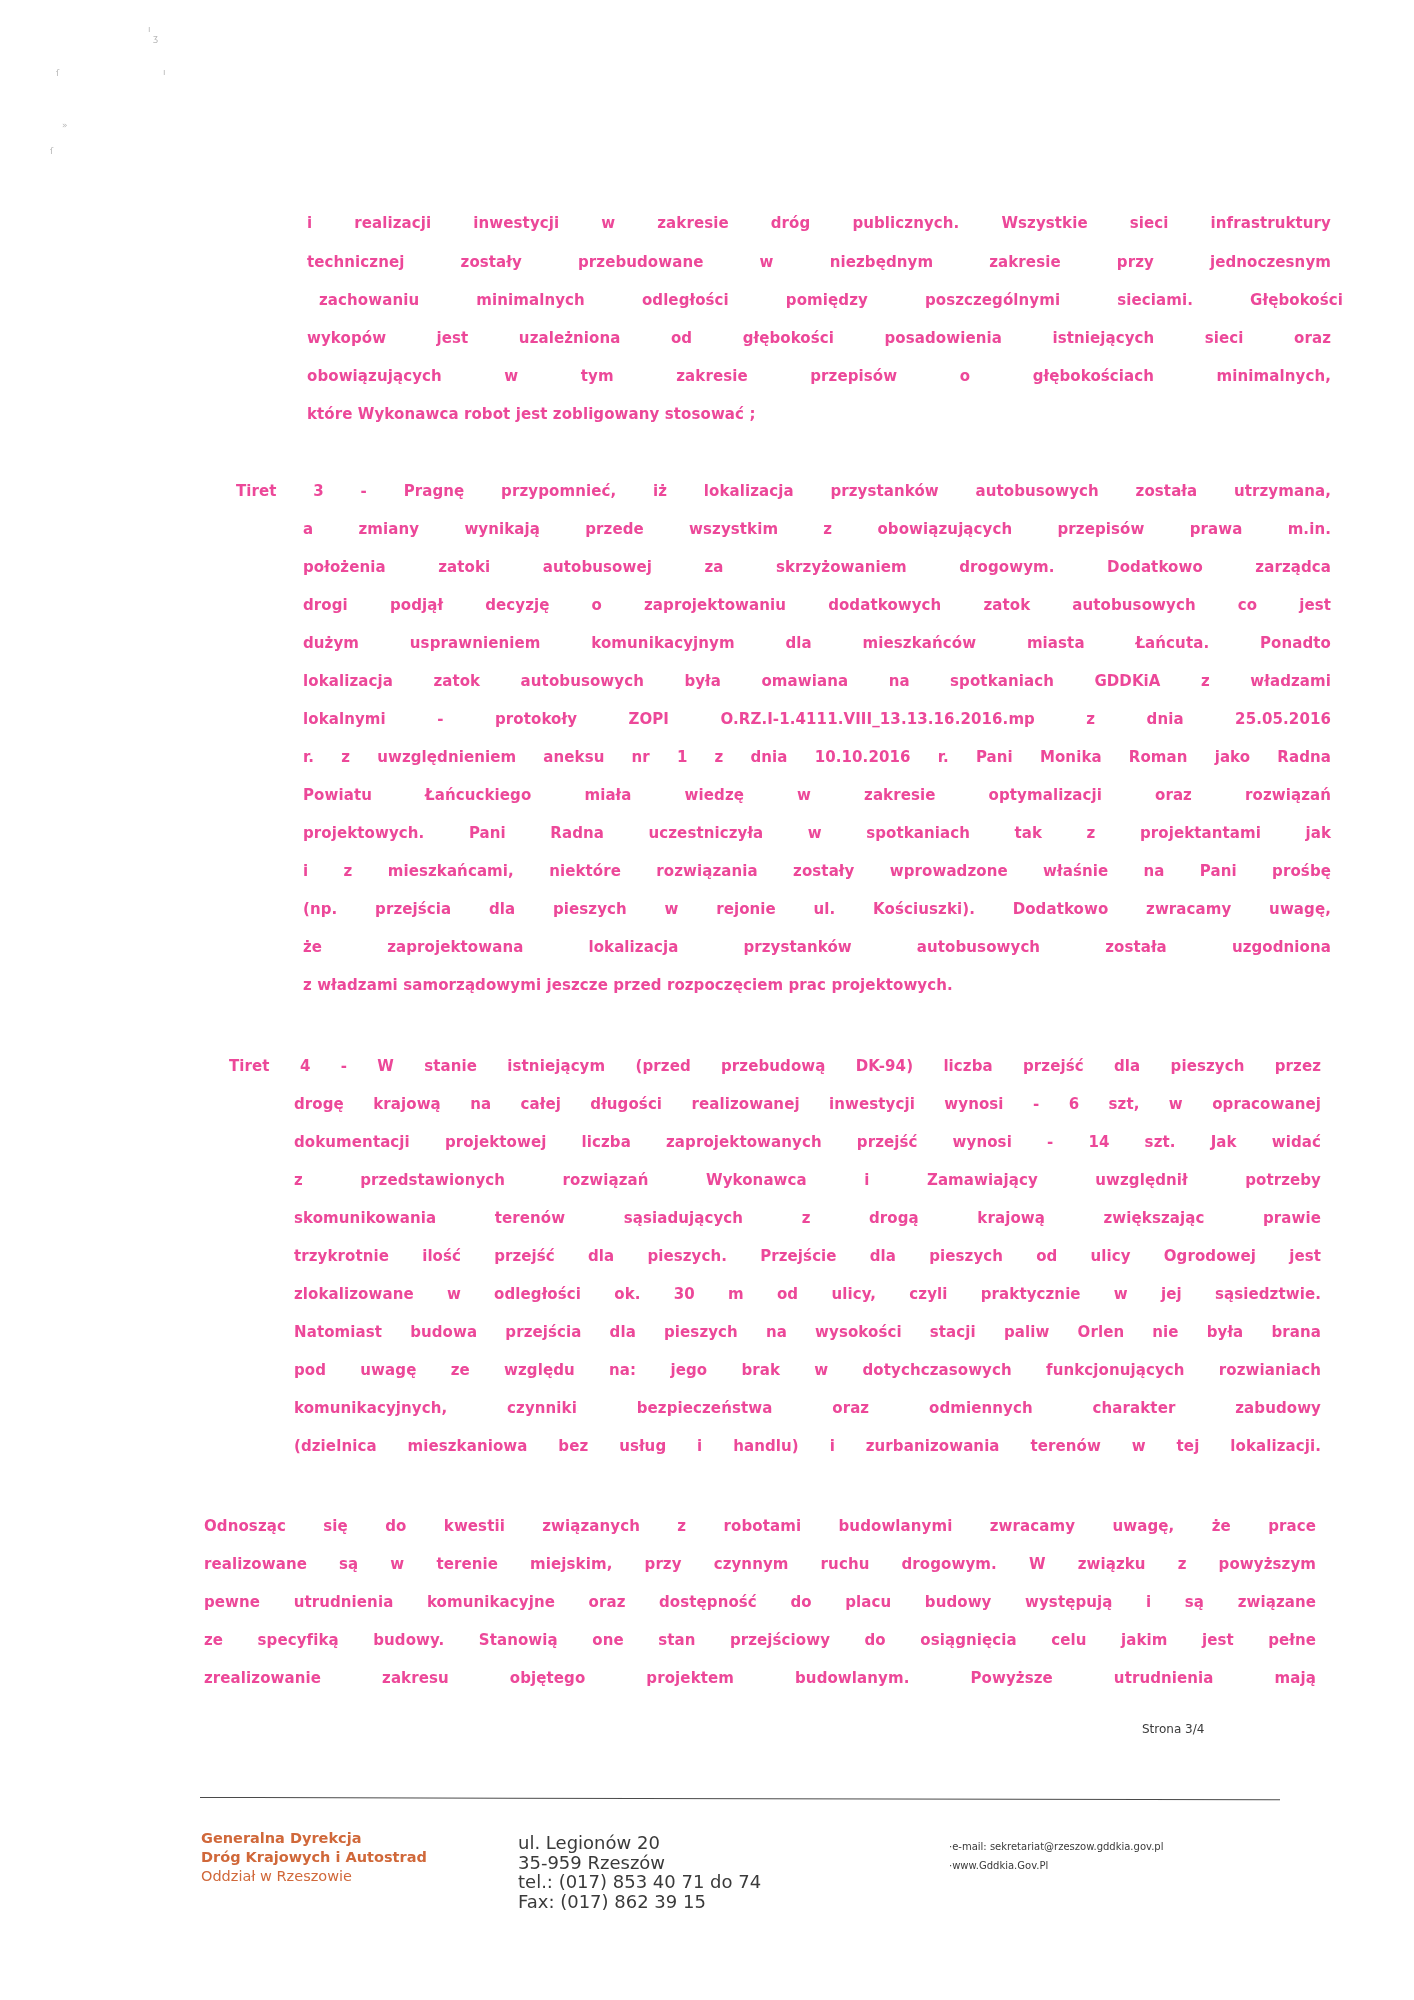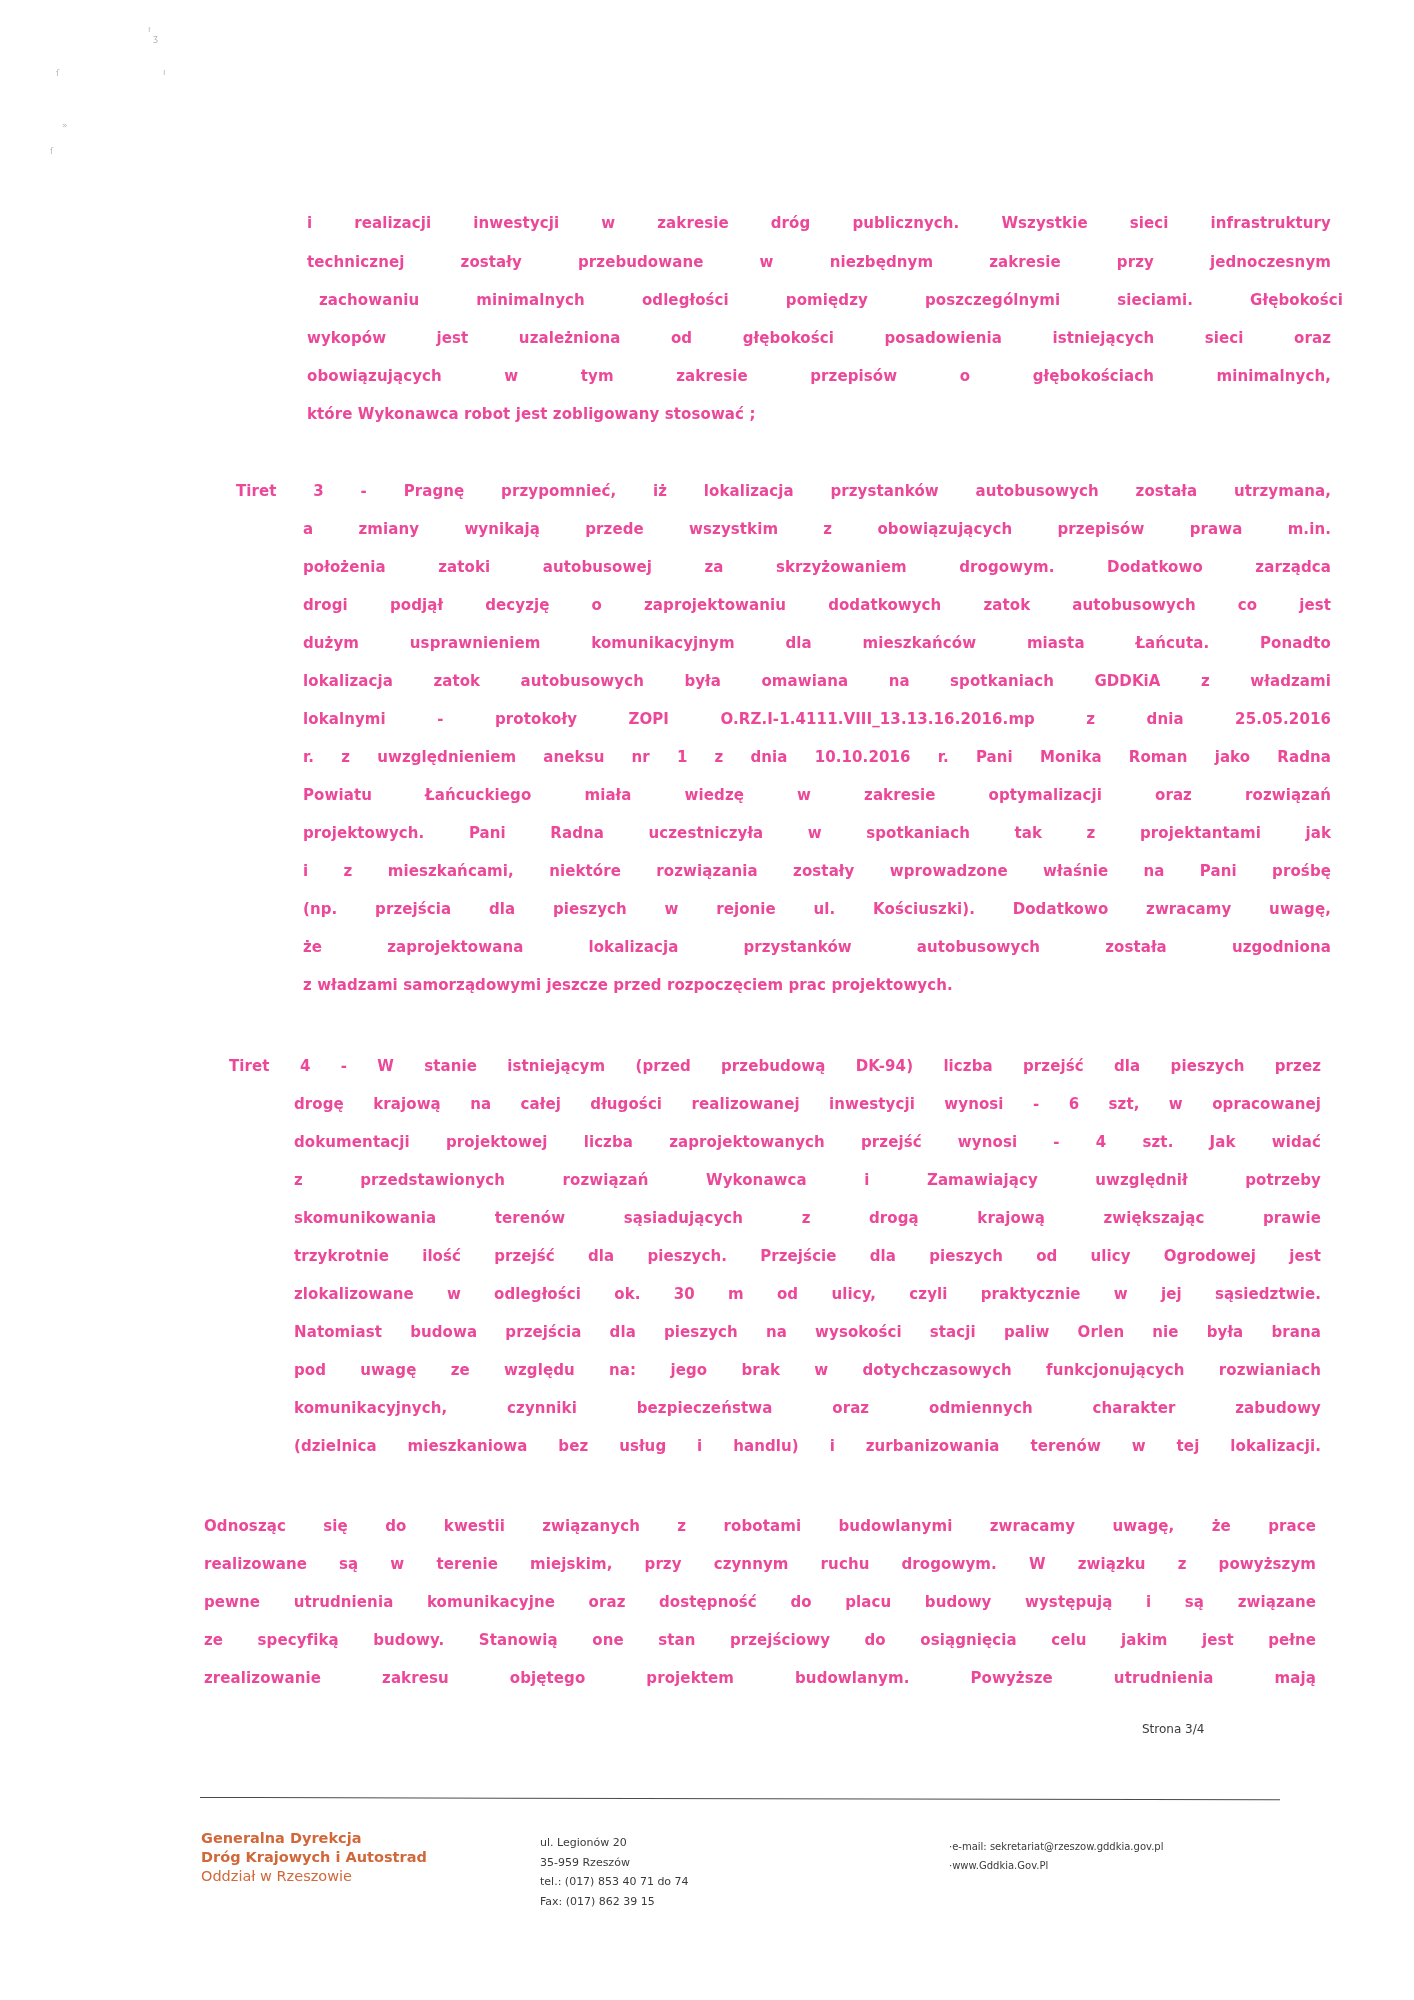--- a/index.html
+++ b/index.html
@@ -18,21 +18,21 @@
     .just { text-align: justify; text-align-last: justify; }
     .footer-rule {
       position: absolute; left: 200px; top: 1797px; width: 1080px; height: 0;
       border-top: 1.5px solid #4a4a4a; transform: rotate(0.12deg); transform-origin: left center;
     }
     .page-number {
       position: absolute; left: 1142px; top: 1722px; font-size: 12px; color: #3a3a3a;
     }
     .footer-org { position: absolute; left: 201px; top: 1829px; font-size: 14.5px; line-height: 19px; color: #d0683a; }
     .footer-org .bold { font-weight: bold; }
-    .footer-addr { position: absolute; left: 540px; top: 1833px; font-size: 11px; line-height: 19.5px; color: #3a3a3a; }
+    .footer-addr { position: absolute; left: 518px; top: 1833px; font-size: 18px; line-height: 19.5px; color: #3a3a3a; }
     .footer-contact { position: absolute; left: 949px; top: 1837px; font-size: 10px; line-height: 19px; color: #3a3a3a; }
   </style>
 </head>
 <body>
 
 <div class="scan-mark" style="left:148px;top:24px;">ı</div>
 <div class="scan-mark" style="left:153px;top:33px;">ʒ</div>
 <div class="scan-mark" style="left:56px;top:68px;">ſ</div>
 <div class="scan-mark" style="left:163px;top:67px;">ı</div>
 <div class="scan-mark" style="left:62px;top:120px;">»</div>
@@ -62,21 +62,21 @@
     <div class="line just" style="left:303px;top:818px;width:1028px;">projektowych. Pani Radna uczestniczyła w spotkaniach tak z projektantami jak</div>
     <div class="line just" style="left:303px;top:856px;width:1028px;">i z mieszkańcami, niektóre rozwiązania zostały wprowadzone właśnie na Pani prośbę</div>
     <div class="line just" style="left:303px;top:894px;width:1028px;">(np. przejścia dla pieszych w rejonie ul. Kościuszki). Dodatkowo zwracamy uwagę,</div>
     <div class="line just" style="left:303px;top:932px;width:1028px;">że zaprojektowana lokalizacja przystanków autobusowych została uzgodniona</div>
     <div class="line" style="left:303px;top:970px;">z władzami samorządowymi jeszcze przed rozpoczęciem prac projektowych.</div>
   </div>
 
   <div>
     <div class="line just" style="left:229px;top:1051px;width:1092px;">Tiret 4 - W stanie istniejącym (przed przebudową DK-94) liczba przejść dla pieszych przez</div>
     <div class="line just" style="left:294px;top:1089px;width:1027px;">drogę krajową na całej długości realizowanej inwestycji  wynosi - 6 szt, w opracowanej</div>
-    <div class="line just" style="left:294px;top:1127px;width:1027px;">dokumentacji projektowej liczba zaprojektowanych przejść wynosi - 4 szt. Jak widać</div>
+    <div class="line just" style="left:294px;top:1127px;width:1027px;">dokumentacji projektowej liczba zaprojektowanych przejść wynosi - 14 szt. Jak widać</div>
     <div class="line just" style="left:294px;top:1165px;width:1027px;">z przedstawionych rozwiązań Wykonawca i Zamawiający uwzględnił potrzeby</div>
     <div class="line just" style="left:294px;top:1203px;width:1027px;">skomunikowania terenów sąsiadujących z drogą krajową zwiększając prawie</div>
     <div class="line just" style="left:294px;top:1241px;width:1027px;">trzykrotnie ilość przejść dla pieszych. Przejście dla pieszych od ulicy Ogrodowej jest</div>
     <div class="line just" style="left:294px;top:1279px;width:1027px;">zlokalizowane w odległości ok. 30 m od ulicy, czyli praktycznie w jej sąsiedztwie.</div>
     <div class="line just" style="left:294px;top:1317px;width:1027px;">Natomiast budowa przejścia dla pieszych na wysokości stacji paliw Orlen nie była brana</div>
     <div class="line just" style="left:294px;top:1355px;width:1027px;">pod uwagę ze względu na: jego brak w dotychczasowych funkcjonujących rozwianiach</div>
     <div class="line just" style="left:294px;top:1393px;width:1027px;">komunikacyjnych, czynniki bezpieczeństwa oraz odmiennych charakter zabudowy</div>
     <div class="line just" style="left:294px;top:1431px;width:1027px;">(dzielnica mieszkaniowa bez usług i handlu) i zurbanizowania terenów w tej lokalizacji.</div>
   </div>
 

